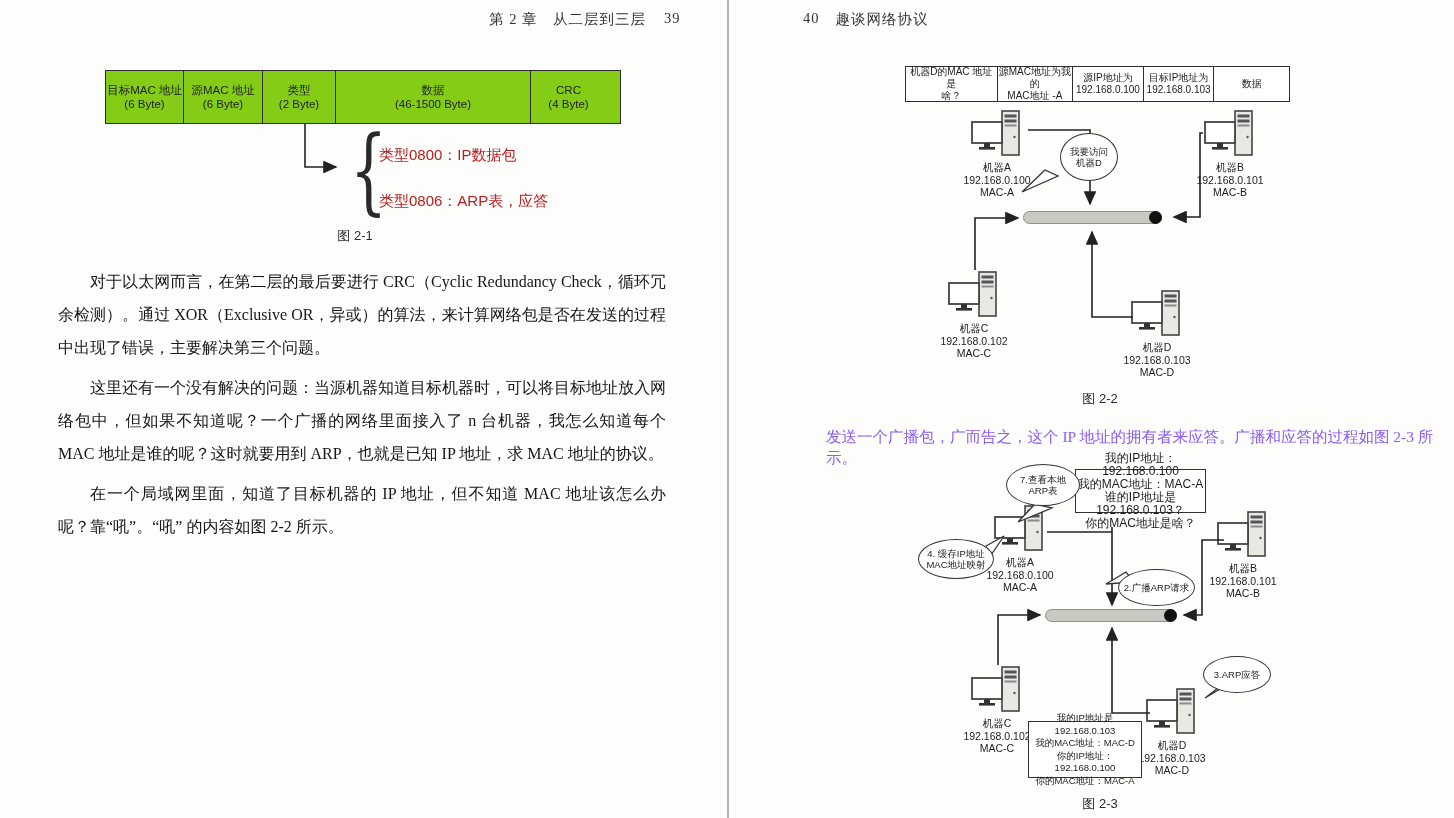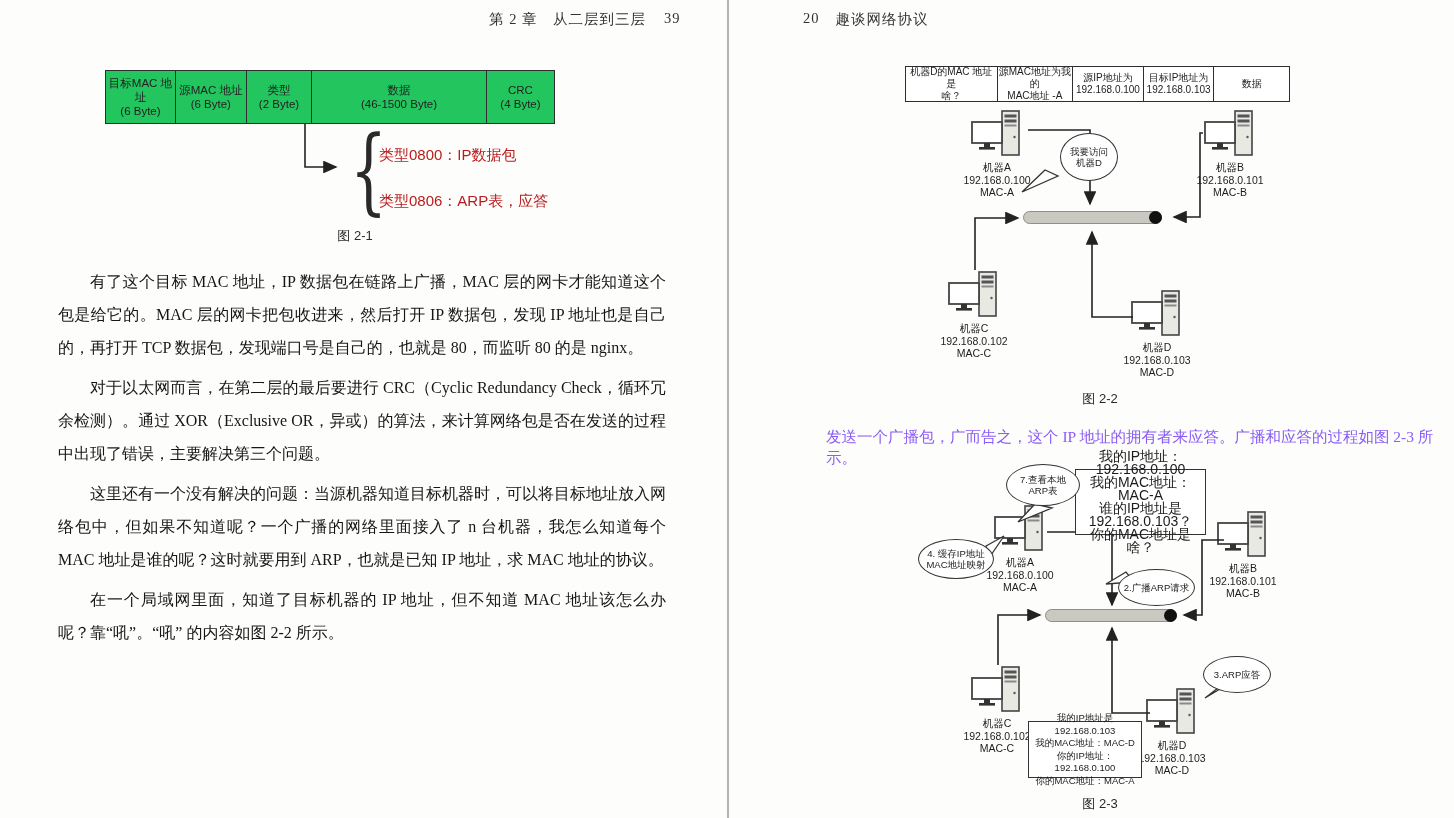--- a/index.html
+++ b/index.html
@@ -6,22 +6,22 @@
   body{
     width:1454px;height:818px;position:relative;overflow:hidden;
     background:#fdfdfc;color:#1e1e1e;
     font-family:"Liberation Serif","DejaVu Serif",serif;
   }
   [data-bind]{white-space:pre-line;}
   
   .divider{position:absolute;left:727px;top:0;width:2px;height:818px;background:#b3b3b3;}
   .hdr{position:absolute;font-size:14.5px;color:#333;display:flex;gap:18px;letter-spacing:1px;}
   
-  .frame-table{position:absolute;left:105px;top:70px;width:450px;height:54px;
-    display:flex;border:1.6px solid #2e2e2e;background:#22c55e;box-sizing:border-box;
+  .frame-table{position:absolute;left:105px;top:70px;width:516px;height:54px;
+    display:flex;border:1.6px solid #2e2e2e;background:#84cc16;box-sizing:border-box;
     font-family:"Liberation Sans","DejaVu Sans",sans-serif;font-size:11.5px;line-height:14px;color:#222;}
   .frame-table .cell{display:flex;align-items:center;justify-content:center;text-align:center;
     border-right:1.4px solid #2e2e2e;box-sizing:border-box;}
   .frame-table .cell:last-child{border-right:none;}
   .frame-table .c1{width:78px;} .frame-table .c2{width:79px;} .frame-table .c3{width:73px;}
   .frame-table .c4{width:195px;} .frame-table .c5{width:75px;}
   .brace{position:absolute;left:350px;top:130px;font-size:94px;line-height:82px;
     font-family:"DejaVu Serif",serif;font-weight:300;color:#2a2a2a;transform:scale(.62,1);transform-origin:left top;}
   .branch-label{position:absolute;font-family:"Liberation Sans","DejaVu Sans",sans-serif;
     font-size:15px;color:#b91c1c;}
@@ -101,28 +101,27 @@
 
 <svg class="conn" style="left:280px;top:124px;" width="160" height="100">
   <path d="M25,0 V43 H56" marker-end="url(#ar)"></path>
 </svg>
 <div class="brace">{</div>
 <div class="branch-label" style="left:379px;top:146px;" data-bind="page_left.fig2_1.branch_top">类型0800：IP数据包</div>
 <div class="branch-label" style="left:379px;top:192px;" data-bind="page_left.fig2_1.branch_bottom">类型0806：ARP表，应答</div>
 <div class="fig-caption" style="left:105px;top:227px;width:500px;" data-bind="page_left.fig2_1.caption">图 2-1</div>
 
 <div class="bodytext">
-  <p data-bind="page_left.paragraphs.1">有了这个目标 MAC 地址，IP 数据包在链路上广播，MAC 层的网卡才能知道这个包是给它的。MAC 层的网卡把包收进来，然后打开 IP 数据包，发现 IP 地址也是自己的，再打开 TCP 数据包，发现端口号是自己的，也就是 80，而监听 80 的是 nginx。</p>
   <p data-bind="page_left.paragraphs.3">对于以太网而言，在第二层的最后要进行 CRC（Cyclic Redundancy Check，循环冗余检测）。通过 XOR（Exclusive OR，异或）的算法，来计算网络包是否在发送的过程中出现了错误，主要解决第三个问题。</p>
   <p data-bind="page_left.paragraphs.4">这里还有一个没有解决的问题：当源机器知道目标机器时，可以将目标地址放入网络包中，但如果不知道呢？一个广播的网络里面接入了 n 台机器，我怎么知道每个 MAC 地址是谁的呢？这时就要用到 ARP，也就是已知 IP 地址，求 MAC 地址的协议。</p>
   <p data-bind="page_left.paragraphs.5">在一个局域网里面，知道了目标机器的 IP 地址，但不知道 MAC 地址该怎么办呢？靠“吼”。“吼” 的内容如图 2-2 所示。</p>
 </div>
 
 <div class="hdr" style="left:803px;top:10px;gap:16px;">
-  <span data-bind="page_right.page_number">20</span>
+  <span data-bind="page_right.page_number">40</span>
   <span data-bind="page_right.header">趣谈网络协议</span>
 </div>
 
 <div class="pkt-table">
   <div class="cell k1" data-bind="page_right.fig2_2.packet_cells.0">机器D的MAC 地址是
 啥？</div>
   <div class="cell k2" data-bind="page_right.fig2_2.packet_cells.1">源MAC地址为我的
 MAC地址 -A</div>
   <div class="cell k3" data-bind="page_right.fig2_2.packet_cells.2">源IP地址为
 192.168.0.100</div>
@@ -200,21 +199,21 @@
   <path class="tail" d="M246,112 L226,124 L254,122 Z"></path>
   <path class="tail" d="M338,228 L325,238 L350,223 Z"></path>
 </svg>
 
 <div class="bus" style="left:1045px;top:609px;width:132px;">
   <div class="cap"></div>
 </div>
 
 <div class="bubble" style="left:1006px;top:464px;width:72px;height:40px;" data-bind="page_right.fig2_3.bubble_1">7.查看本地
 ARP表</div>
-<div class="callout" style="left:1075px;top:469px;width:131px;height:66px;font-size:14px;line-height:13px;" data-bind="page_right.fig2_3.box_request">我的IP地址：192.168.0.100
+<div class="callout" style="left:1075px;top:469px;width:131px;height:44px;font-size:12px;line-height:13px;" data-bind="page_right.fig2_3.box_request">我的IP地址：192.168.0.100
 我的MAC地址：MAC-A
 谁的IP地址是192.168.0.103？
 你的MAC地址是啥？</div>
 <div class="bubble" style="left:918px;top:539px;width:74px;height:38px;" data-bind="page_right.fig2_3.bubble_4">4. 缓存IP地址
 MAC地址映射</div>
 <div class="bubble" style="left:1118px;top:569px;width:75px;height:35px;" data-bind="page_right.fig2_3.bubble_2">2.广播ARP请求</div>
 <div class="bubble" style="left:1203px;top:656px;width:66px;height:35px;" data-bind="page_right.fig2_3.bubble_3">3.ARP应答</div>
 <div class="callout" style="left:1028px;top:721px;width:114px;height:57px;font-size:9.5px;line-height:12.5px;" data-bind="page_right.fig2_3.box_reply">我的IP地址是192.168.0.103
 我的MAC地址：MAC-D
 你的IP地址：192.168.0.100

